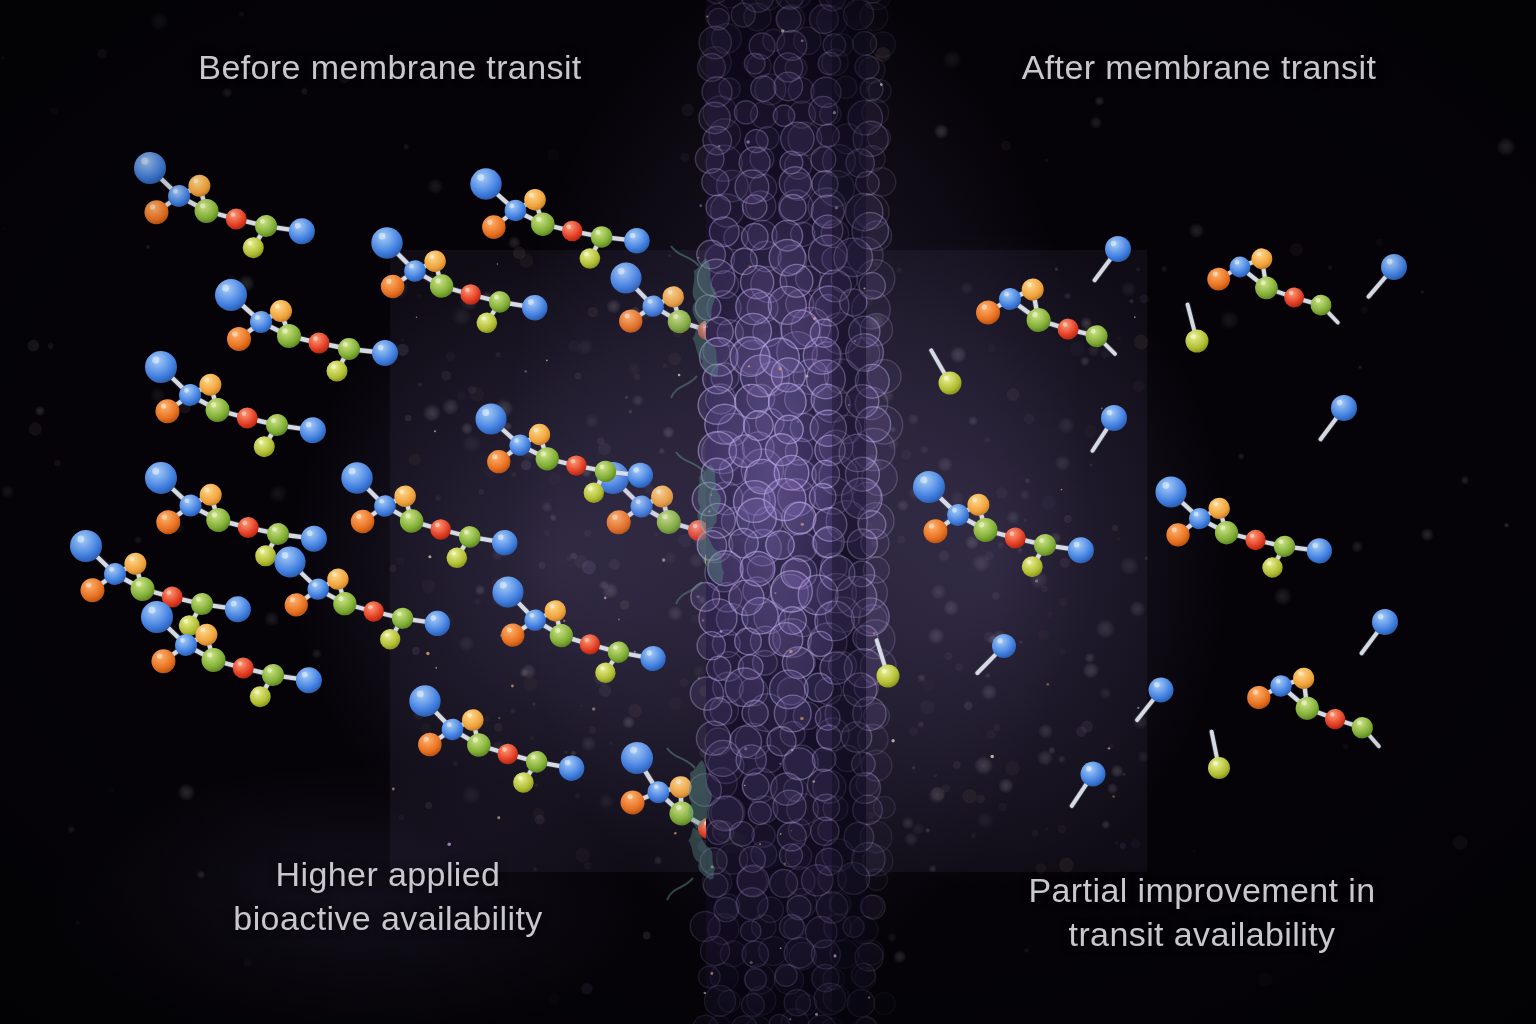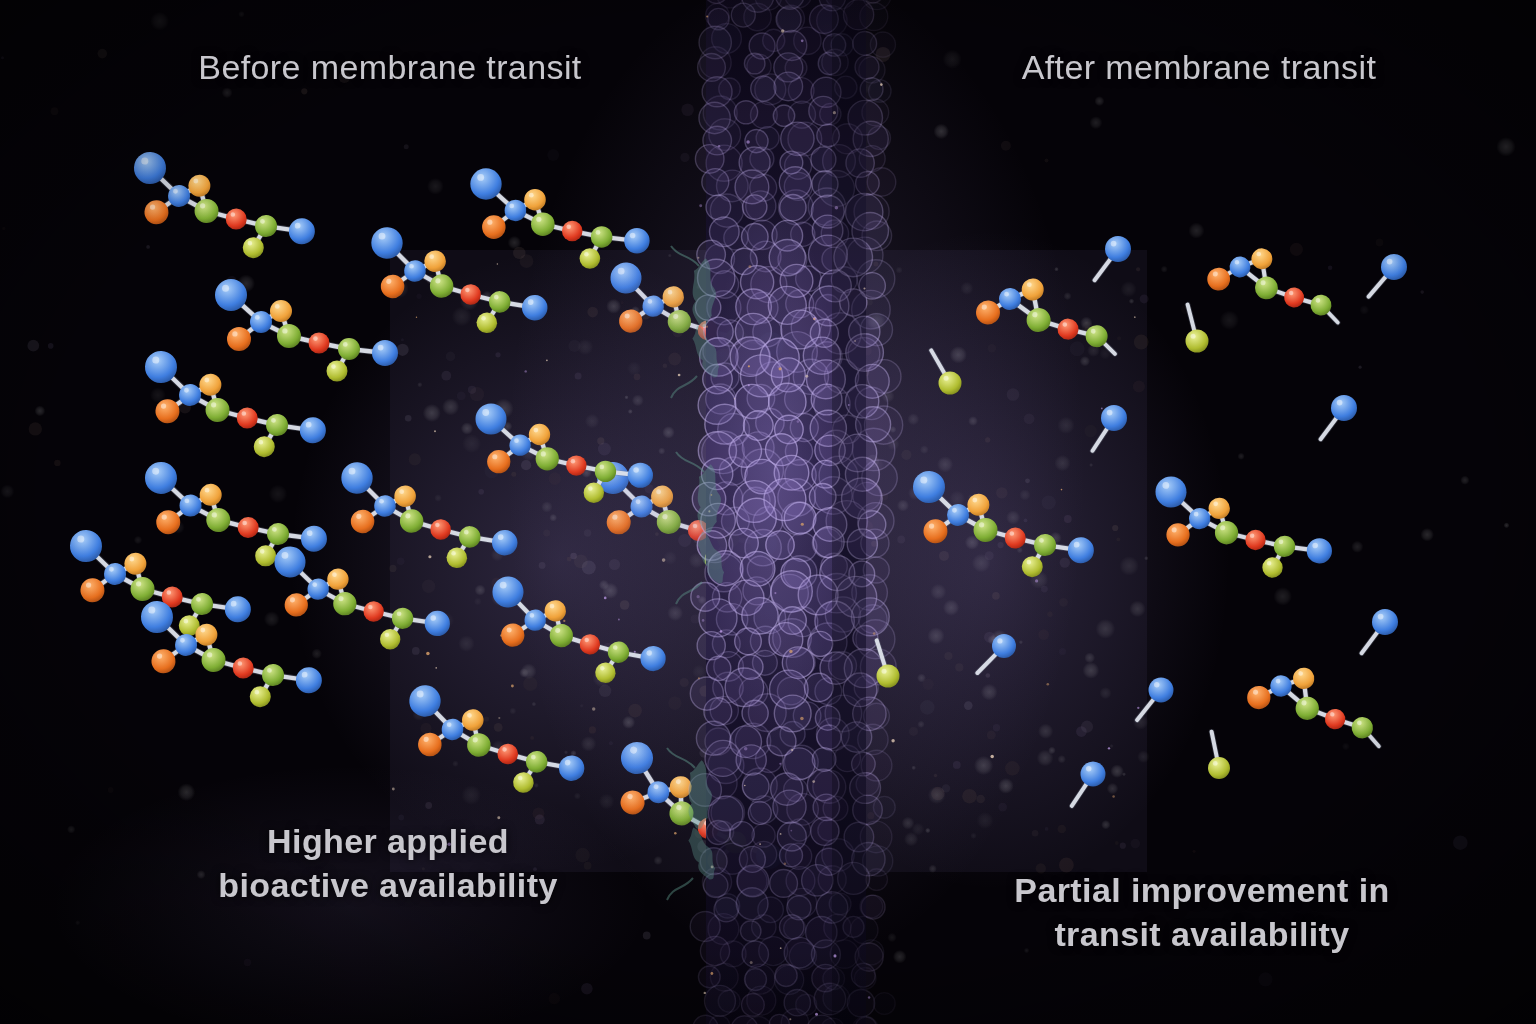--- a/index.html
+++ b/index.html
@@ -15,22 +15,22 @@
     line-height:44px;
     letter-spacing:0.4px;
     text-align:center;
     white-space:nowrap;
     text-shadow:0 0 8px rgba(0,0,0,0.85);
     user-select:none;
   }
   .scene-label span{display:block;}
   .title-left{left:390px;top:45px;}
   .title-right{left:1186px;top:45px;margin-left:13px;}
-  .caption-left{left:388px;top:819px;font-weight:bold;}
-  .caption-right{left:1202px;top:868px;font-weight:bold;}
+  .caption-left{left:388px;top:852px;}
+  .caption-right{left:1202px;top:868px;}
 </style>
 </head>
 <body>
 
 <div id="stage">
   <svg id="scene" width="1536" height="1024" viewBox="0 0 1536 1024">
       <defs>
         <radialGradient id="grad-blue" cx="0.38" cy="0.30" r="0.95">
           <stop offset="0" stop-color="#a8cdf8"></stop>
           <stop offset="0.55" stop-color="#3f7ee0"></stop>

